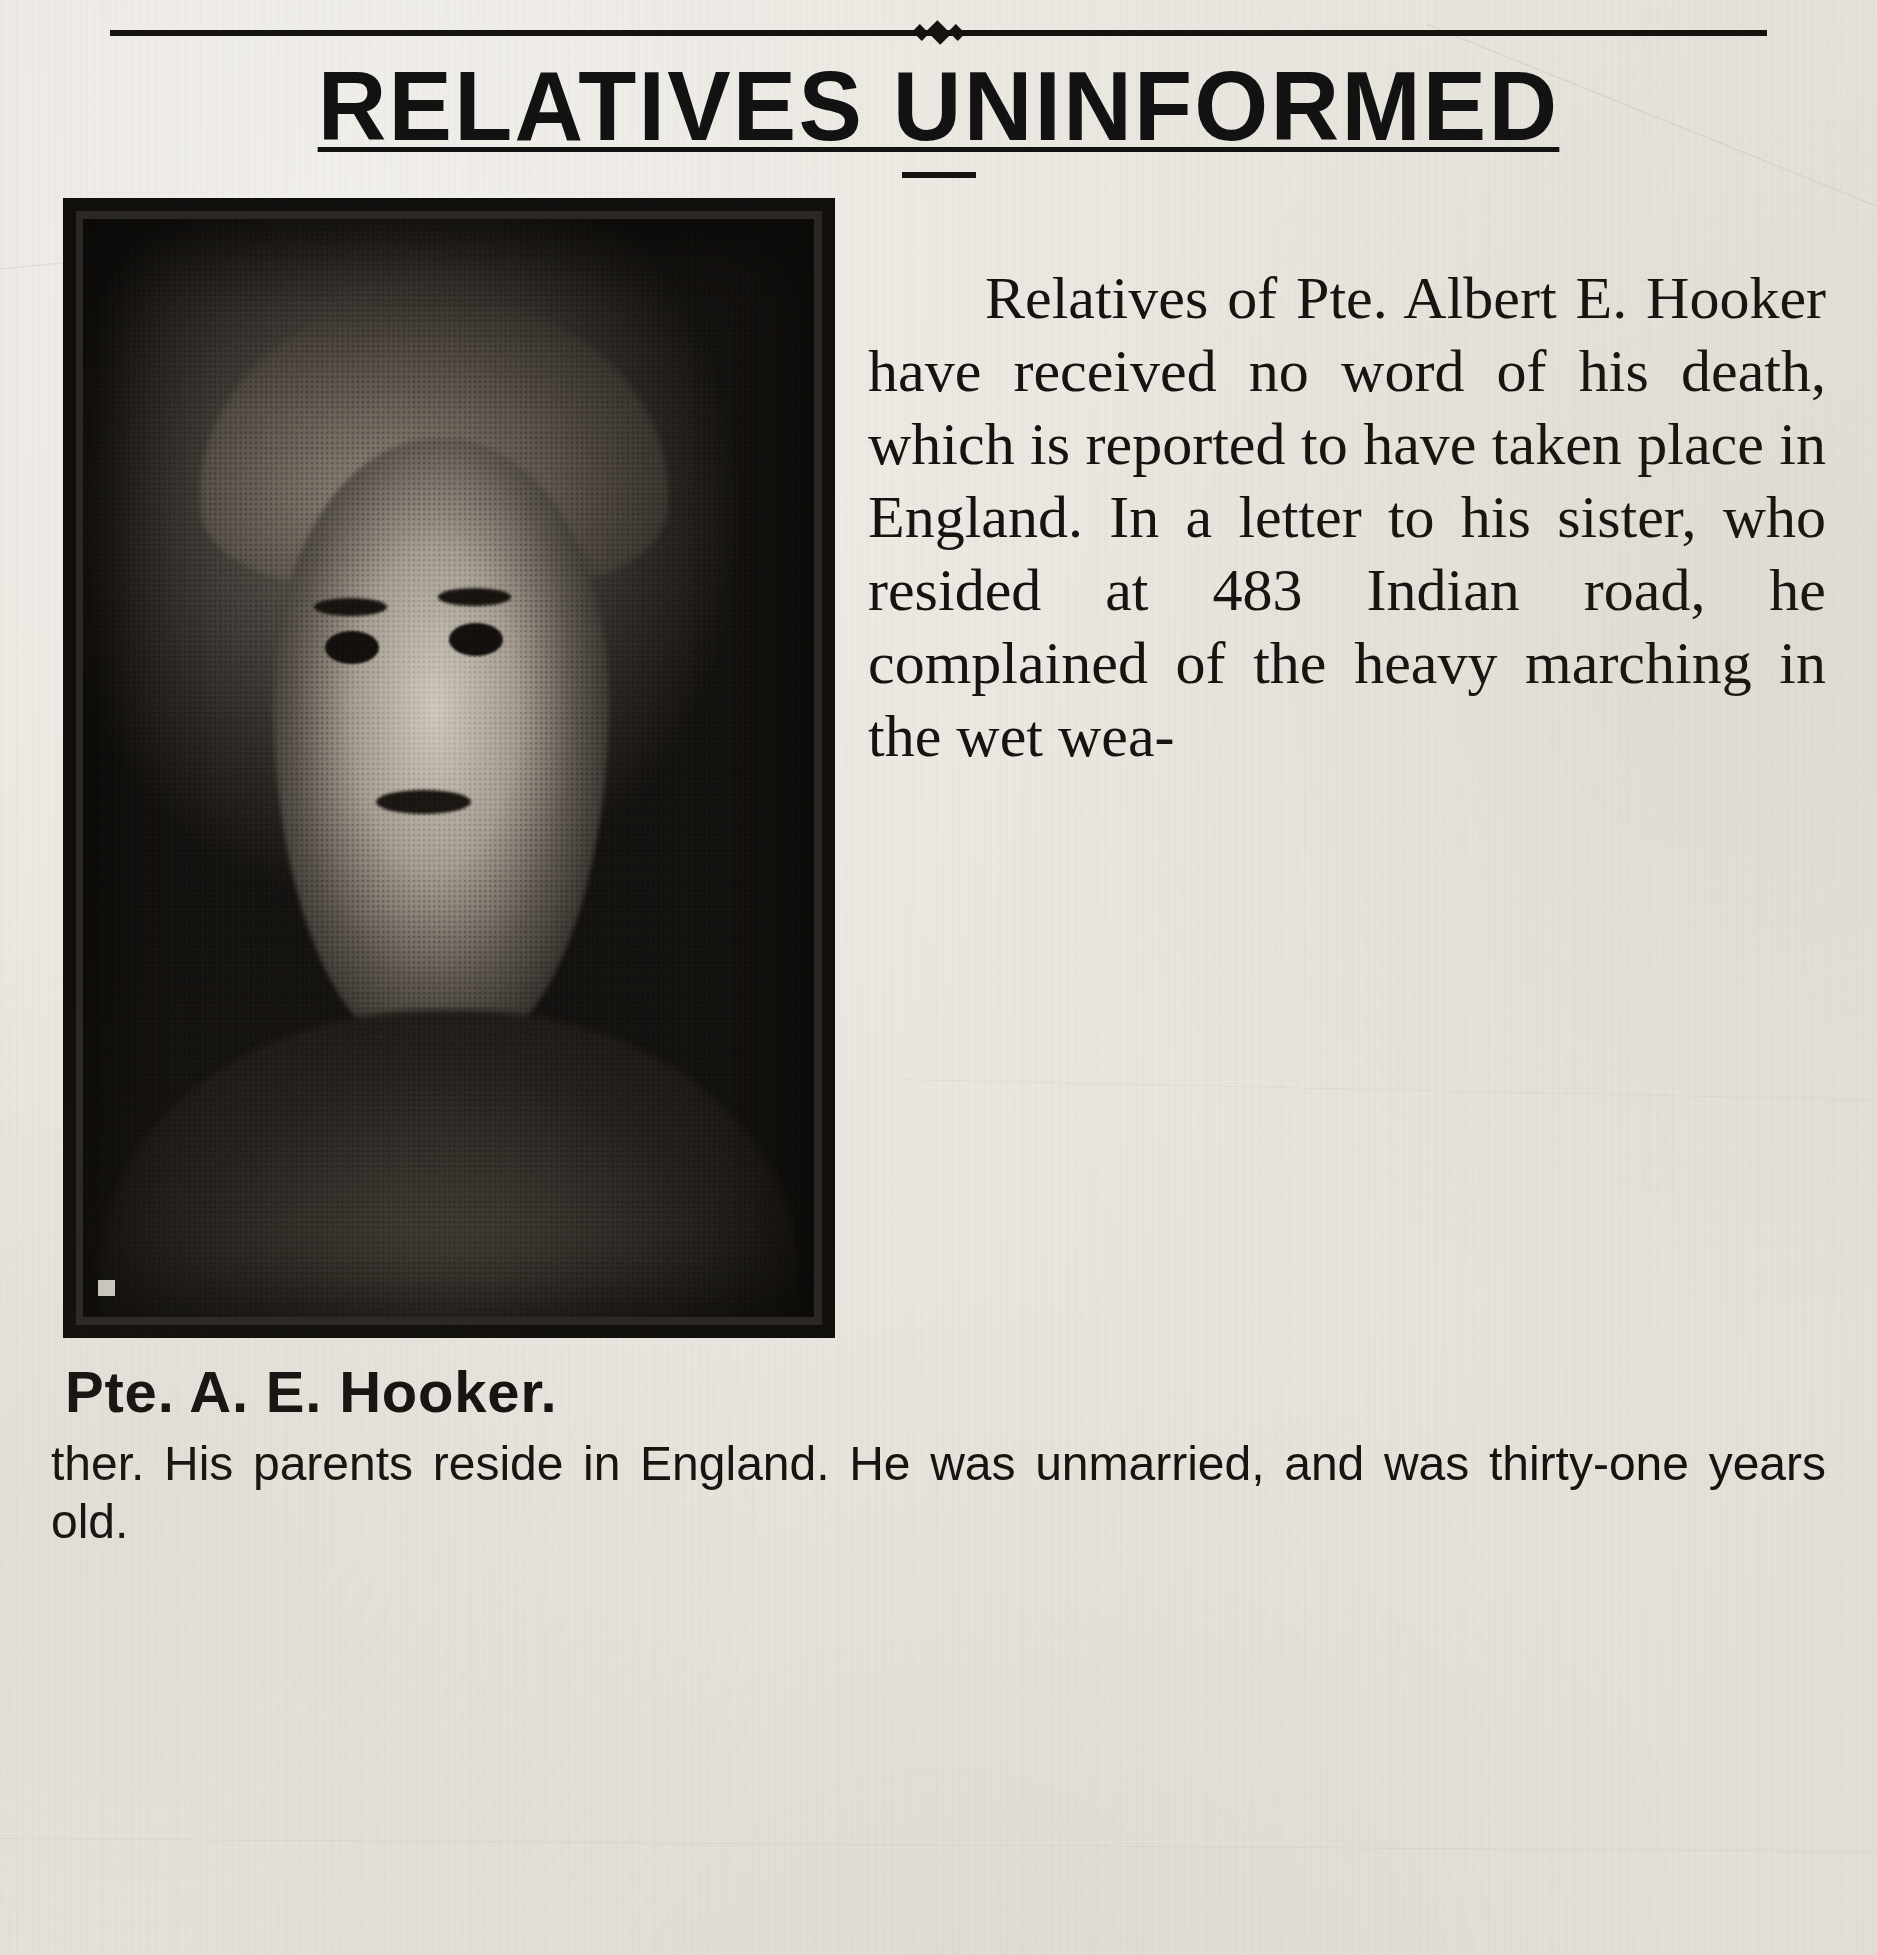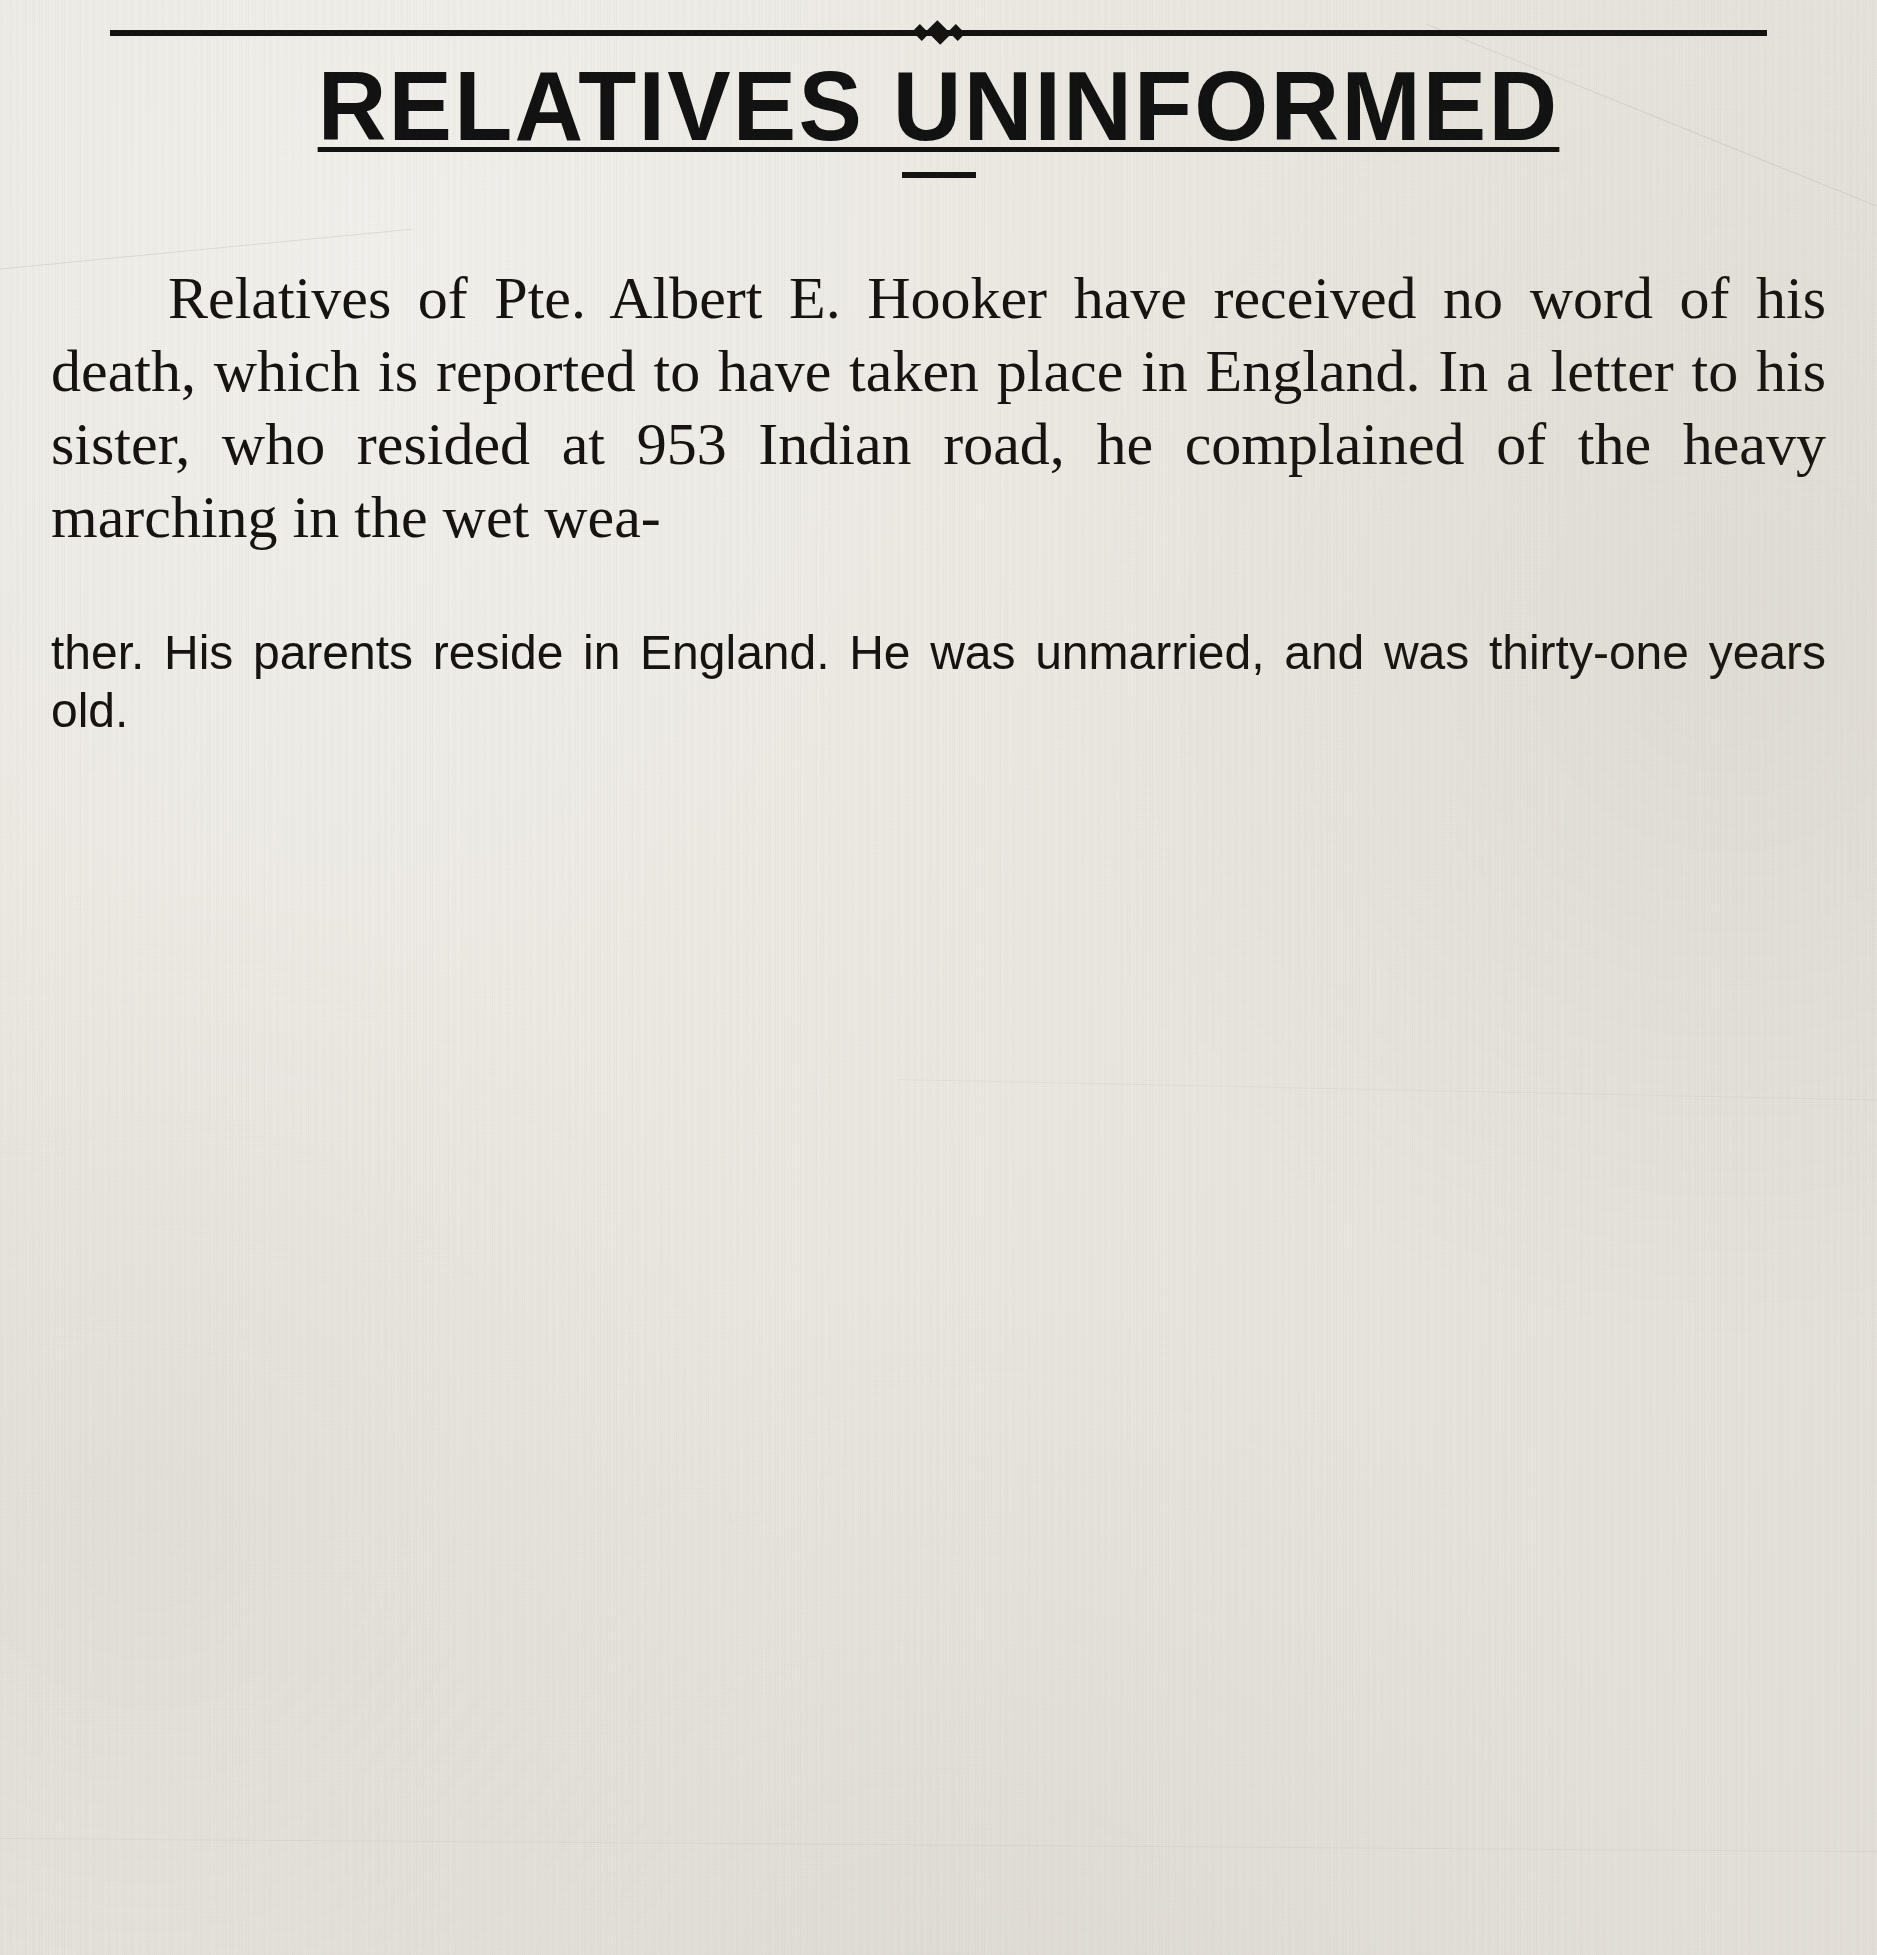--- a/index.html
+++ b/index.html
@@ -298,23 +298,41 @@
       </div>
     </div>
 
     <h1 class="headline">RELATIVES UNINFORMED</h1>
 
     <div class="sep-dash"></div>
 
 
     <div class="cols">
 
+      <div class="col-left">
+        <div class="portrait-frame">
+          <div class="portrait-inner">
+            <div class="cap"></div>
+            <div class="face"></div>
+            <div class="brow l"></div>
+            <div class="brow r"></div>
+            <div class="eye l"></div>
+            <div class="eye r"></div>
+            <div class="mouth"></div>
+            <div class="shoulder"></div>
+            <div class="halftone"></div>
+            <div class="photo-vig"></div>
+            <div class="corner-mark"></div>
+          </div>
+        </div>
+        <div class="photo-caption">Pte. A. E. Hooker.</div>
+      </div>
 
       <div class="col-right">
-        <p class="body-col"><span class="indent"></span><span>Relatives of Pte. Albert E. Hooker have received no word of his death, which is reported to have taken place in England. In a letter to his sister, who resided at 953 Indian road, he complained of the heavy marching in the wet wea-</span></p>
+        <p class="body-col"><span class="indent"></span><span>Relatives of Pte. Albert E. Hooker have received no word of his death, which is reported to have taken place in England. In a letter to his sister, who resided at 483 Indian road, he complained of the heavy marching in the wet wea-</span></p>
       </div>
 
     </div>
 
     <p class="body-full">ther. His parents reside in England. He was unmarried, and was thirty-one years old.</p>
 
   </div>
 
   <div id="grain"></div>
 

